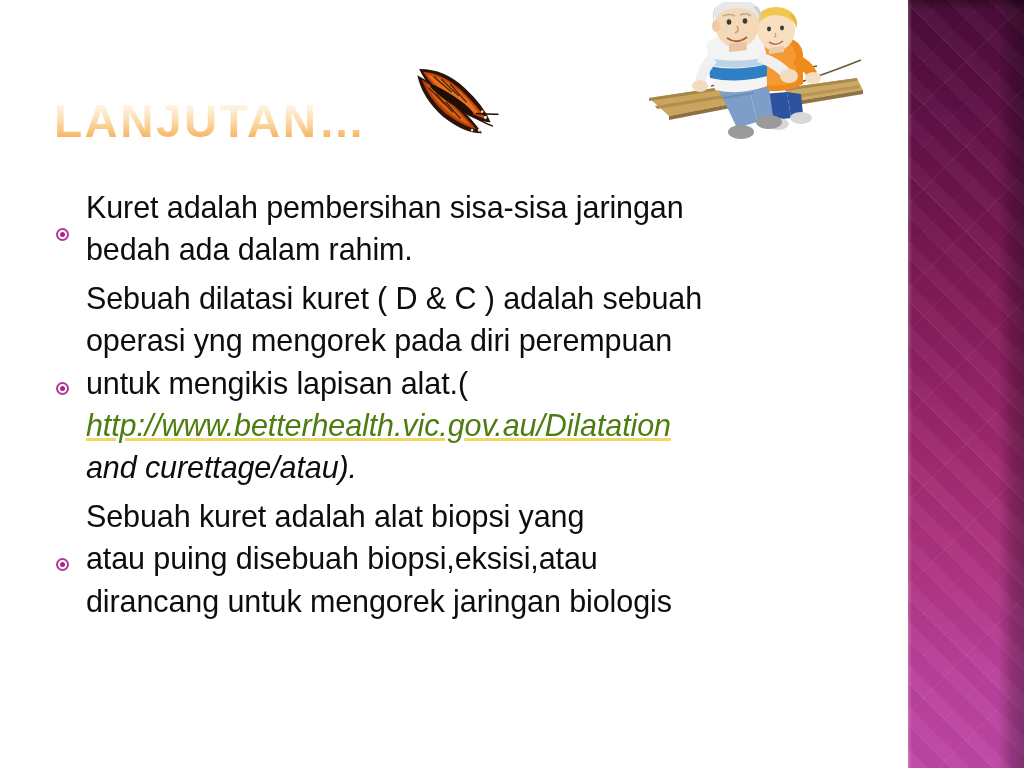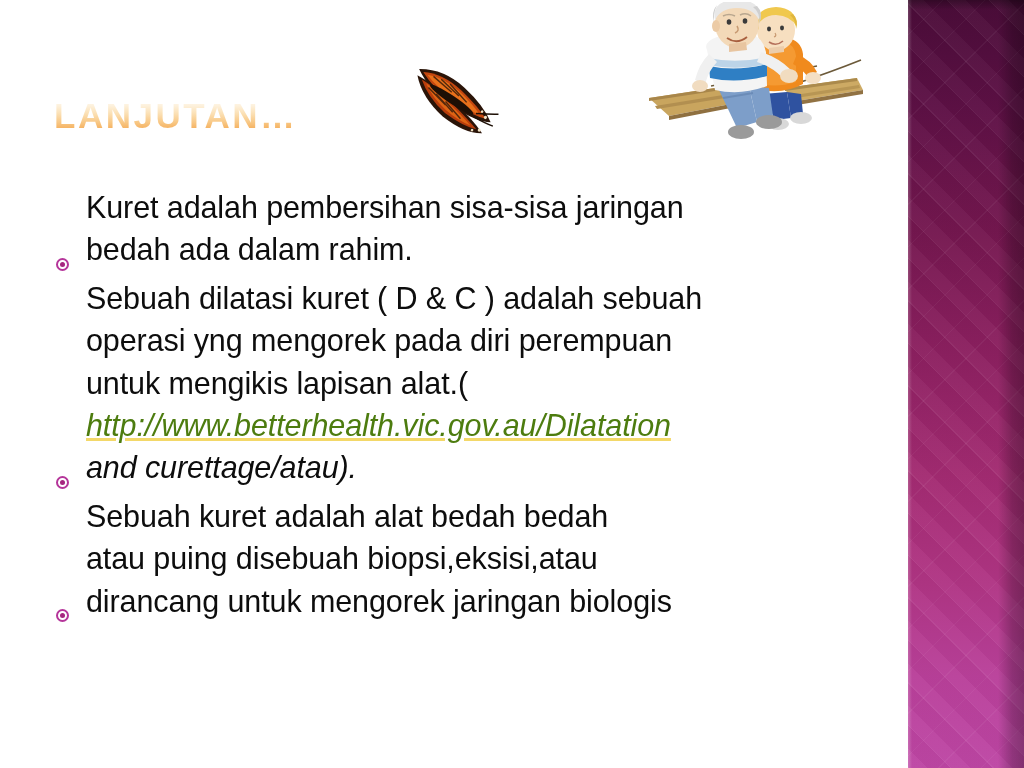--- a/index.html
+++ b/index.html
@@ -74,21 +74,21 @@
     background: linear-gradient(to bottom, rgba(0,0,0,0.30), rgba(0,0,0,0));
     pointer-events: none;
   }
 
   
   .title {
     position: absolute;
     left: 54px;
     top: 98px;
     font-family: "Liberation Sans", sans-serif;
-    font-size: 35px;
+    font-size: 46px;
     font-weight: bold;
     letter-spacing: 2.5px;
     line-height: 1;
     background: linear-gradient(to bottom,
                 #fffdf6 0%,
                 #fdf1dc 22%,
                 #fbdfb2 46%,
                 #f8c784 70%,
                 #f5b160 88%,
                 #f3a449 100%);
@@ -120,21 +120,21 @@
 
   
   .content {
     position: absolute;
     left: 56px;
     top: 186px;
     width: 820px;
   }
   .bullet-row {
     display: flex;
-    align-items: flex-end;
+    align-items: center;
     margin-bottom: 6px;
   }
   .bullet-marker {
     flex: 0 0 auto;
     width: 30px;
     padding-top: 12px;
     display: flex;
     justify-content: flex-start;
   }
   .dot {
@@ -322,21 +322,21 @@
         <span class="nowrap-block link">http://www.betterhealth.vic.gov.au/Dilatation</span>
         <span class="nowrap-block ital">and curettage/atau).</span>
       </div>
     </div>
 
     <div class="bullet-row">
       <div class="bullet-marker">
         <span class="dot"></span>
       </div>
       <div class="bullet-text">
-        <span class="nowrap-block">Sebuah kuret adalah alat bedah bedah</span>
+        <span class="nowrap-block">Sebuah kuret adalah alat biopsi yang</span>
         <span class="nowrap-block">atau puing disebuah biopsi,eksisi,atau</span>
         <span class="nowrap-block">dirancang untuk mengorek jaringan biologis</span>
       </div>
     </div>
 
   </div>
 
   <div class="title">Lanjutan…</div>
 
 </div>

